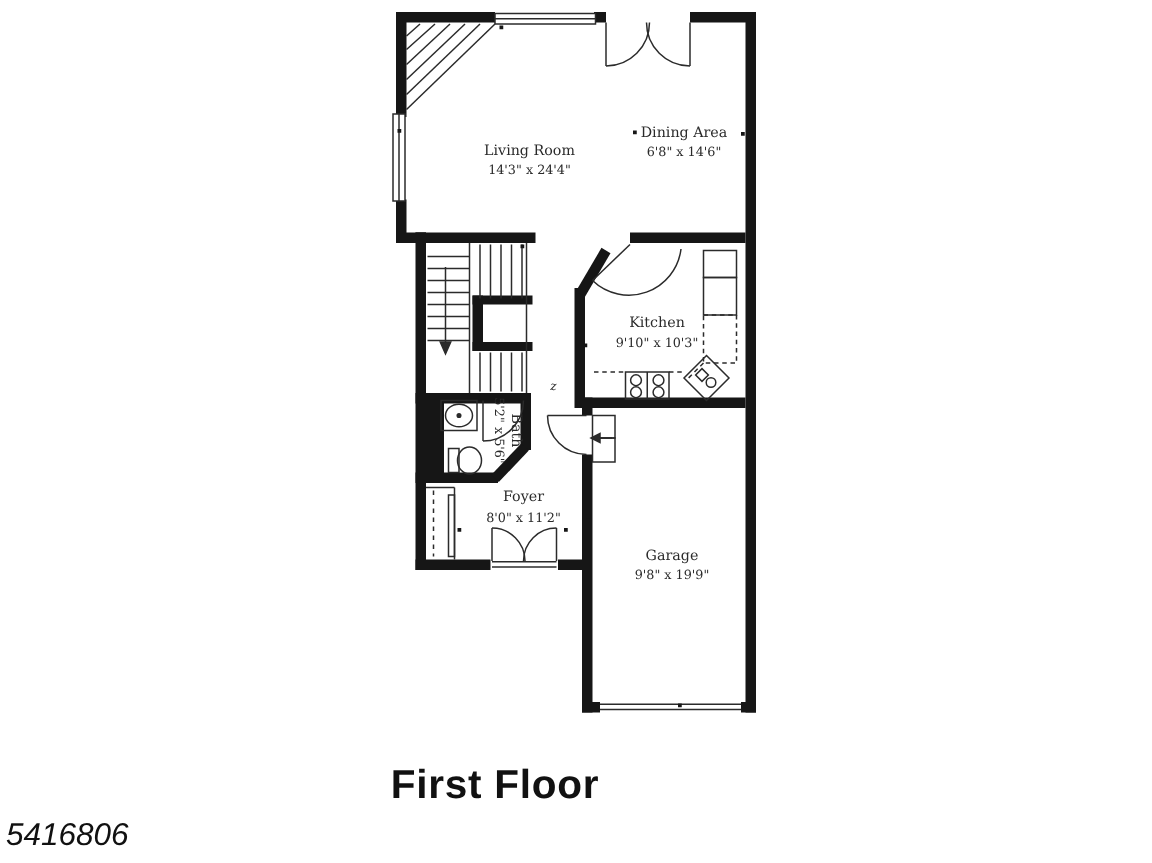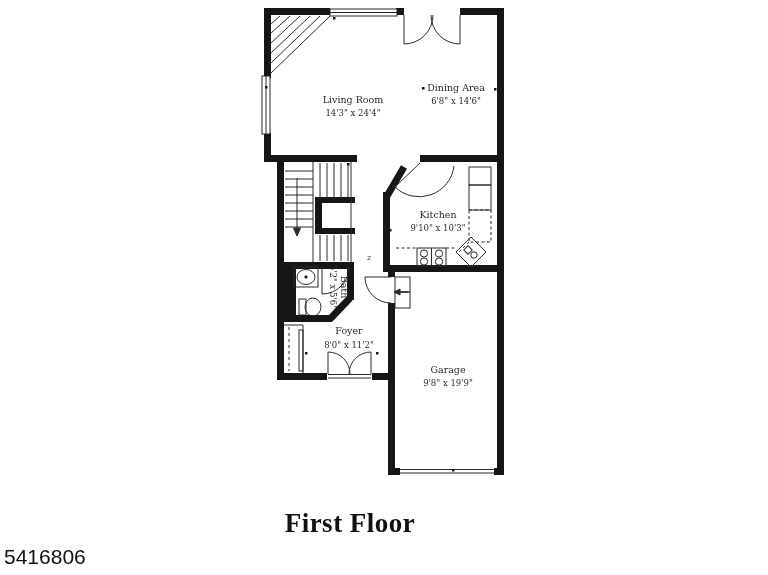--- a/index.html
+++ b/index.html
@@ -1,23 +1,23 @@
 <!DOCTYPE html>
 <html><head>
 <meta charset="utf-8">
 <style>
   html,body{margin:0;padding:0;background:#ffffff;}
   .canvas{position:relative;width:768px;height:575px;background:#ffffff;overflow:hidden;
           font-family:"Liberation Serif", serif;}
   .plan-svg{position:absolute;left:0;top:0;}
   .plan-title{position:absolute;left:0;top:508px;width:660px;text-align:center;
-              font-family:Liberation Serif, serif;font-size:27px;font-weight:600;
-              color:#111;letter-spacing:0.5px;padding-left:20px;}
+              font-family:Liberation Sans, sans-serif;font-size:27px;font-weight:600;
+              color:#111;letter-spacing:0.5px;}
   .photo-id{position:absolute;left:4px;top:545px;
-            font-family:"Liberation Sans", sans-serif;font-size:21px;color:#111;}
+            font-family:"Liberation Sans", sans-serif;font-size:21px;color:#111;font-style:italic;}
   svg text{font-family:"DejaVu Serif","Liberation Serif",serif;fill:#2a2a2a;}
   .room-name{font-size:9.5px;}
   .room-dims{font-size:8.5px;}
   .note-z{font-size:8px;font-style:italic;}
 </style>
 </head>
 <body>
 
 <div class="canvas">
 

